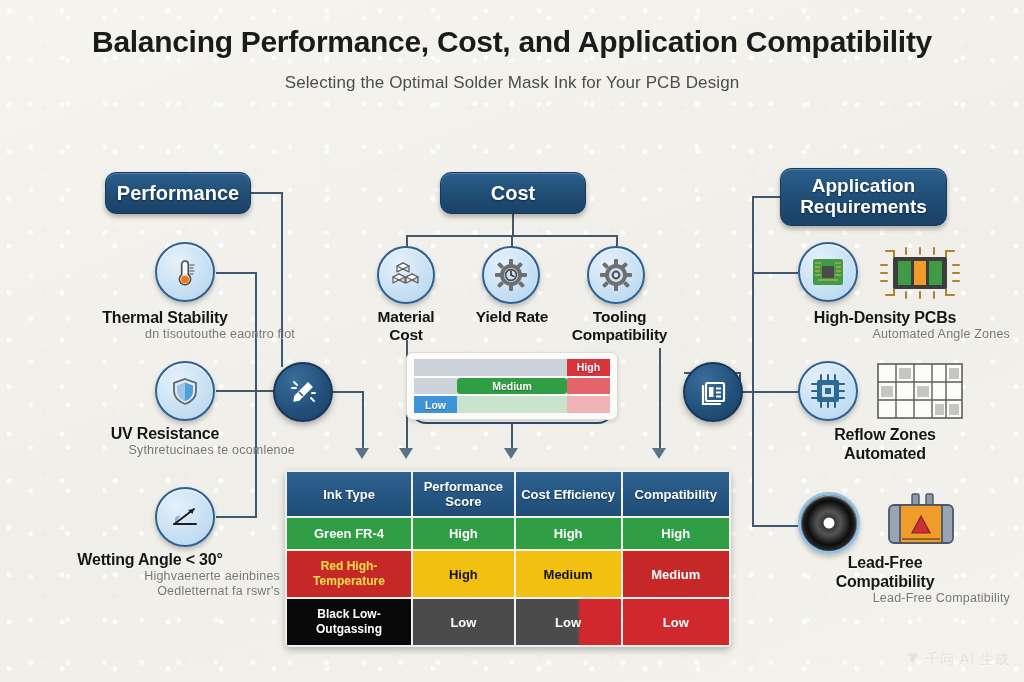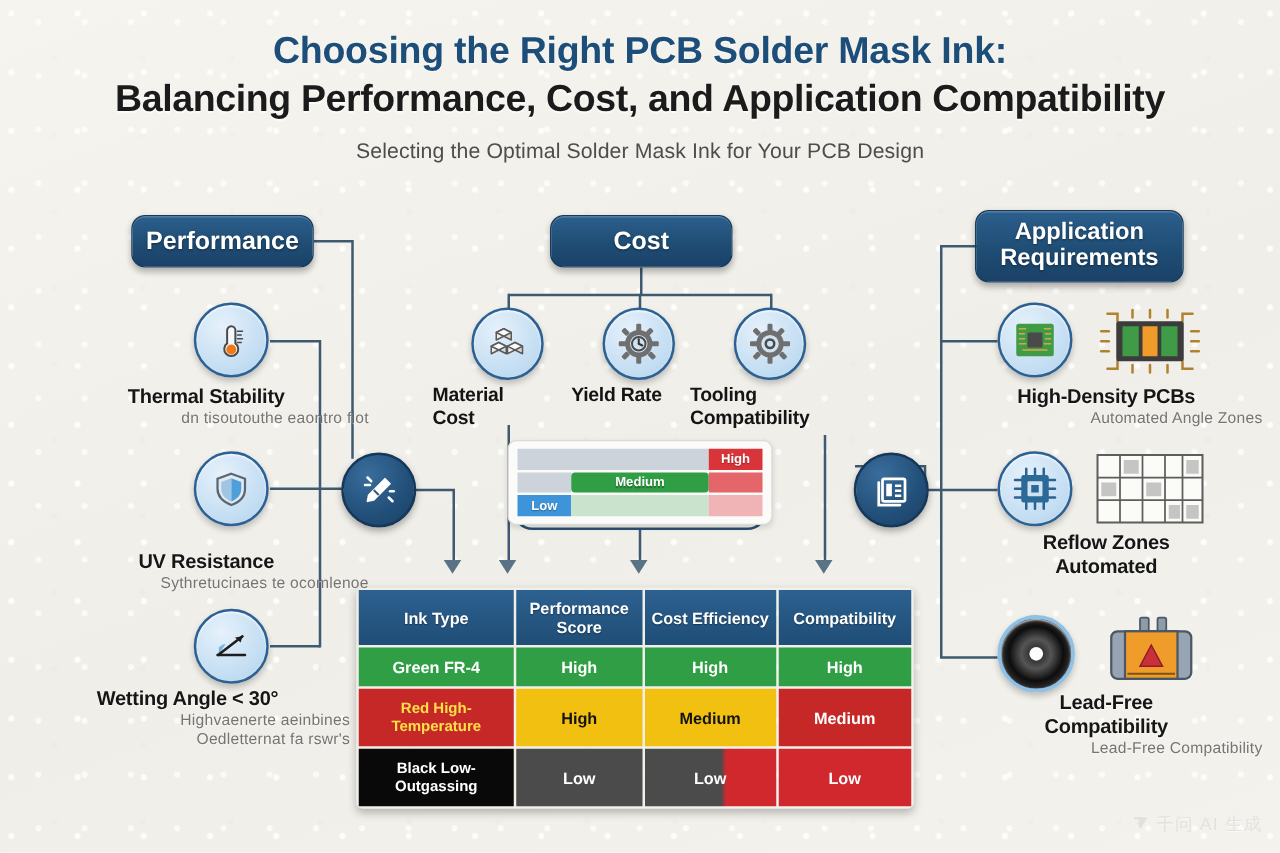--- a/index.html
+++ b/index.html
@@ -87,21 +87,21 @@
     font-weight: bold; color: #161616; font-size: 16px;
     line-height: 19px; letter-spacing: -.2px;
     text-shadow: 0 1px 1px rgba(255,255,255,.75);
   }
   .fsub {
     font-weight: normal; font-size: 12.5px; color: #5a5a5a;
     line-height: 15px; letter-spacing: .2px;
     filter: blur(.55px); opacity: .82; text-align: right;
   }
   .ficon-label {
-    position: absolute; text-align: left;
+    position: absolute; text-align: center;
     font-weight: bold; color: #141414; font-size: 15.5px;
     line-height: 18px; letter-spacing: -.2px;
   }
 
   
   #gauge-card {
     position: absolute; left: 406px; top: 352px; width: 212px; height: 68px;
     background: #fbfbf9; border-radius: 7px;
     border: 1px solid #dcdcd6;
     box-shadow: 0 2px 4px rgba(0,0,0,.12);
@@ -143,21 +143,20 @@
     color: #e2e1dc; font-size: 14px; letter-spacing: 1px;
     text-shadow: 0 1px 0 rgba(255,255,255,.6);
   }
 </style>
 </head>
 <body>
 
 <div id="canvas">
 
   <div class="hdr">
-    <div class="t1">Choosing the Right PCB Solder Mask Ink:</div>
     <div class="t2">Balancing Performance, Cost, and Application Compatibility</div>
     <div class="sub">Selecting the Optimal Solder Mask Ink for Your PCB Design</div>
   </div>
 
   <div class="ln lnh" style="left:251px; top:192px; width:31px;"></div>
   <div class="ln lnv" style="left:281px; top:192px; height:175px;"></div>
 
   <div class="ln lnh" style="left:216px; top:272px; width:40px;"></div>
   <div class="ln lnv" style="left:255px; top:272px; height:119px;"></div>
 
@@ -249,21 +248,21 @@
     <div class="fsub">dn tisoutouthe eaontro flot</div>
   </div>
 
   <div class="cir" style="left:155px; top:361px; width:60px; height:60px;">
     <svg width="32" height="32" viewBox="0 0 32 32">
       <path d="M16 4 L27 8 V16 c0 7-5 11-11 13 C11 27 5 23 5 16 V8 Z" fill="#dfeaf3" stroke="#5b6770" stroke-width="1.8"></path>
       <path d="M16 7.5 L24 10.6 V16 c0 5.4-3.8 8.6-8 10.2 Z" fill="#4f9fdb"></path>
       <path d="M16 7.5 L8 10.6 V16 c0 5.4 3.8 8.6 8 10.2 Z" fill="#9fc5e2"></path>
     </svg>
   </div>
-  <div class="flabel" style="left:35px; top:440px; width:260px;">
+  <div class="flabel" style="left:35px; top:424px; width:260px;">
     <div>UV Resistance</div>
     <div class="fsub">Sythretucinaes te ocomlenoe</div>
   </div>
 
   <div class="cir" style="left:155px; top:487px; width:60px; height:60px;">
     <svg width="34" height="34" viewBox="0 0 34 34">
       <path d="M7 24 L7 18 A11 11 0 0 1 12.5 15 Z" fill="#7db4de"></path>
       <line x1="6" y1="24" x2="28" y2="24" stroke="#1d1d1d" stroke-width="2" stroke-linecap="round"></line>
       <line x1="6.5" y1="24" x2="26" y2="9" stroke="#1d1d1d" stroke-width="2" stroke-linecap="round"></line>
       <path d="M26 9 L20 10 L24.5 14 Z" fill="#1d1d1d"></path>

